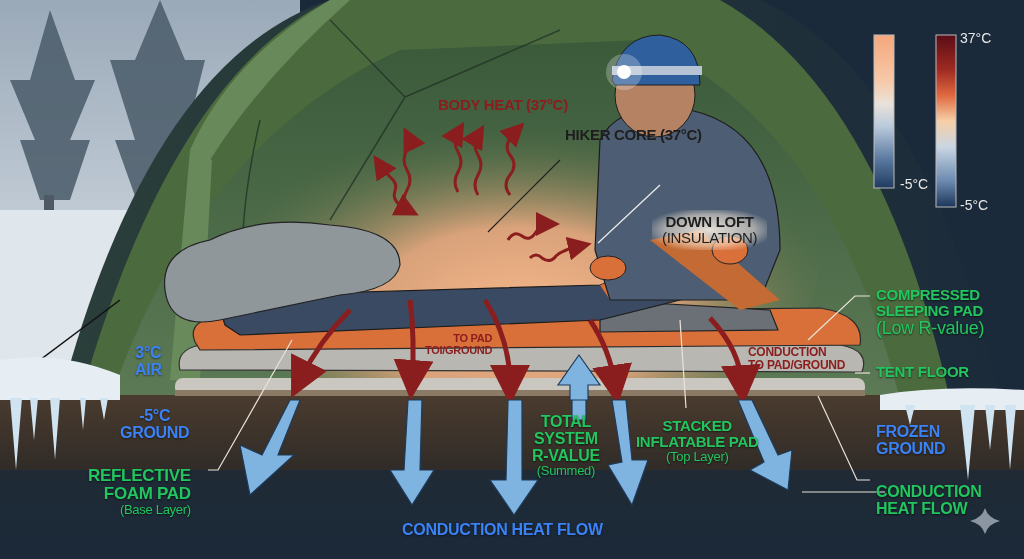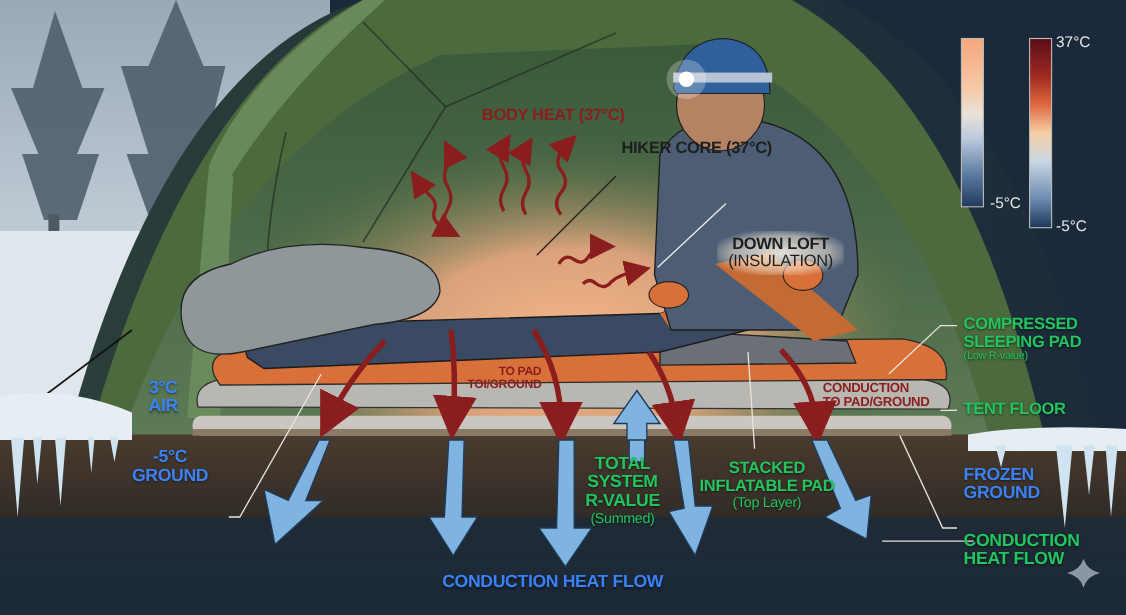--- a/index.html
+++ b/index.html
@@ -1,20 +1,20 @@
 <!DOCTYPE html>
 <html><head>
 <meta charset="utf-8">
 <style>
   html,body{margin:0;padding:0;}
   body{width:1024px;height:559px;overflow:hidden;background:#1b2a3a;font-family:"Liberation Sans",sans-serif;}
   .stage{position:relative;width:1024px;height:559px;overflow:hidden;}
   .stage svg.scene{position:absolute;left:0;top:0;}
   .lbl{position:absolute;font-family:"Liberation Sans",sans-serif;font-weight:bold;letter-spacing:-0.3px;line-height:1.05;white-space:nowrap;}
-  .sub{font-weight:normal;font-size:10px;display:block;}
+  .sub{font-weight:normal;font-size:18px;display:block;}
   .red{color:#8a1d1d;}
   .dark{color:#1e1e1e;}
   .light{color:#22c55e;text-shadow:0 1px 2px rgba(0,0,0,.6);}
   .blue{color:#3b82f6;text-shadow:0 1px 2px rgba(0,0,0,.5);}
   .glow{background:radial-gradient(ellipse at center,rgba(255,245,230,.85) 0%,rgba(255,240,220,.5) 55%,rgba(255,240,220,0) 80%);padding:4px 10px;}
   .scale-lbl{position:absolute;font-size:14px;color:#e8e8e8;font-weight:normal;}
 </style>
 </head>
 <body>
 
@@ -222,20 +222,25 @@
 <div class="lbl blue" style="left:135px;top:345px;font-size:16px;text-align:center;">
   <span>3°C</span><br>
   <span>AIR</span>
 </div>
 
 <div class="lbl blue" style="left:120px;top:408px;font-size:16px;text-align:center;">
   <span>-5°C</span><br>
   <span>GROUND</span>
 </div>
 
+<div class="lbl light" style="left:88px;top:467px;font-size:17px;text-align:right;">
+  <span>REFLECTIVE</span><br>
+  <span>FOAM PAD</span>
+  <span class="sub" style="font-size:13px">(Base Layer)</span>
+</div>
 
 <div class="lbl red" style="left:425px;top:333px;font-size:11px;text-align:right;">
   <span>TO PAD</span><br>
   <span>TOI/GROUND</span>
 </div>
 
 <div class="lbl light" style="left:532px;top:414px;font-size:16px;text-align:center;">
   <span>TOTAL</span><br>
   <span>SYSTEM</span><br>
   <span>R-VALUE</span>

